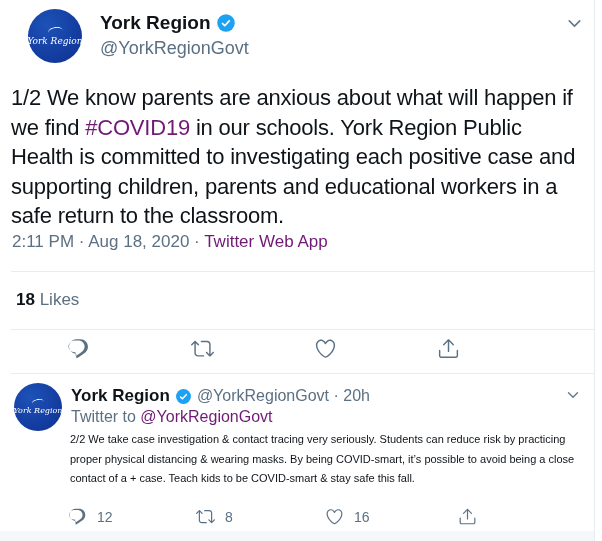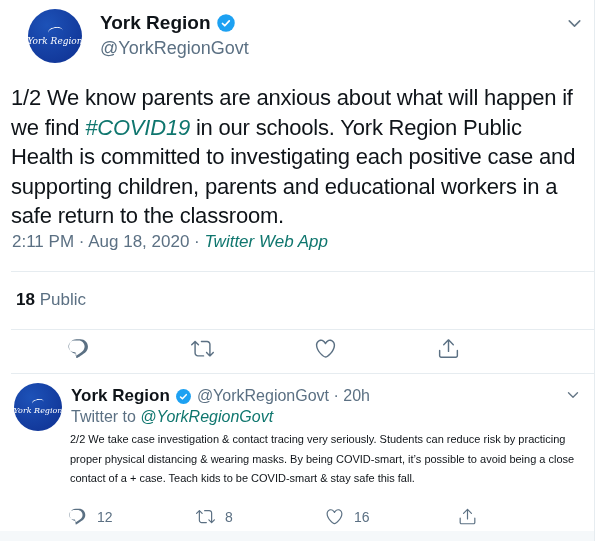--- a/index.html
+++ b/index.html
@@ -27,21 +27,21 @@
   .name-row{display:flex;align-items:center;gap:5px;}
   .name{font-size:19px;font-weight:700;cursor:pointer;}
   .handle-main{font-size:18px;color:#5b7083;margin-top:4px;cursor:pointer;}
   .chev{position:absolute;cursor:pointer;}
   .chev-main{left:564px;top:13px;}
   .chev-reply{left:564px;top:386px;}
 
   
   .body-main{position:absolute;left:11px;top:83px;width:572px;font-size:22px;
              line-height:29.5px;letter-spacing:-0.2px;}
-  .link{color:#0f766e;text-decoration:none;cursor:pointer;font-style:italic;}
+  .link{color:#701a75;text-decoration:none;cursor:pointer;}
   .meta{position:absolute;left:12px;top:232px;font-size:17px;color:#5b7083;}
   .d1{top:271px;}
   .stats{position:absolute;left:16px;top:290px;font-size:17px;color:#5b7083;display:flex;gap:28px;}
   .stat{cursor:pointer;}
   .stat b{color:#0f1419;font-weight:700;}
   .d2{top:329px;}
   .d3{top:373px;}
   .act-btn{position:absolute;top:337px;width:24px;height:24px;background:none;border:none;
            padding:0;cursor:pointer;}
   .act-btn svg{width:23px;height:23px;fill:#5b7083;}
@@ -86,21 +86,21 @@
       <path d="M6 9l6 6 6-6" fill="none" stroke="#657786" stroke-width="1.8" stroke-linecap="round" stroke-linejoin="round"></path>
     </svg>
 
     <div class="body-main"><span>1/2 We know parents are anxious about what will happen if we find </span><a class="link">#COVID19</a><span> in our schools. York Region Public Health is committed to investigating each positive case and supporting children, parents and educational workers in a safe return to the classroom.</span></div>
 
     <div class="meta"><span>2:11 PM · Aug 18, 2020 · </span><a class="link">Twitter Web App</a></div>
 
     <div class="divider d1"></div>
 
     <div class="stats">
-      <span class="stat"><b>18</b> <span>Public</span></span>
+      <span class="stat"><b>18</b> <span>Likes</span></span>
     </div>
 
     <div class="divider d2"></div>
 
     <button class="act-btn" style="left:66px;">
       <svg viewBox="0 0 24 24">
           <path d="M14.046 2.242l-4.148-.01h-.002c-4.374 0-7.8 3.427-7.8 7.802 0 4.098 3.186 7.206 7.465 7.37v3.828c0 .108.044.286.12.403.142.225.384.347.632.347.138 0 .277-.038.402-.118.264-.168 6.473-4.14 8.088-5.506 1.902-1.61 3.04-3.97 3.043-6.312v-.017c-.006-4.367-3.43-7.787-7.8-7.788zm1.8 12.981c-1.134.96-4.862 3.405-6.772 4.643V16.67c0-.414-.335-.75-.75-.75h-.396c-3.66 0-6.318-2.476-6.318-5.886 0-3.534 2.768-6.302 6.3-6.302l4.147.01h.002c3.532 0 6.3 2.766 6.302 6.296-.003 1.91-.942 3.844-2.514 5.176z"></path>
         </svg>
     </button>
     <button class="act-btn" style="left:190px;">

